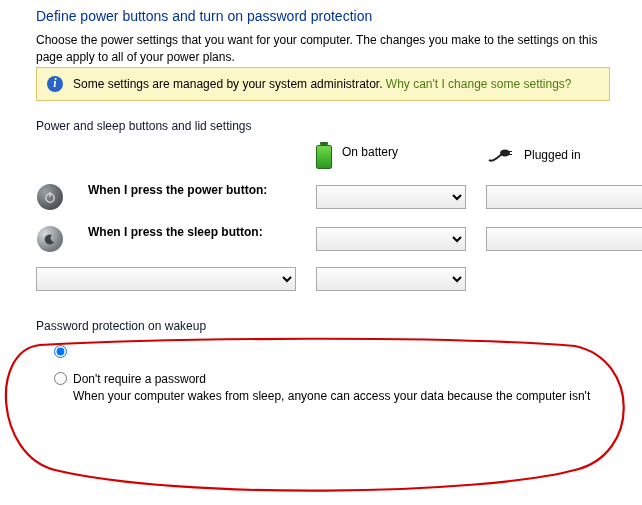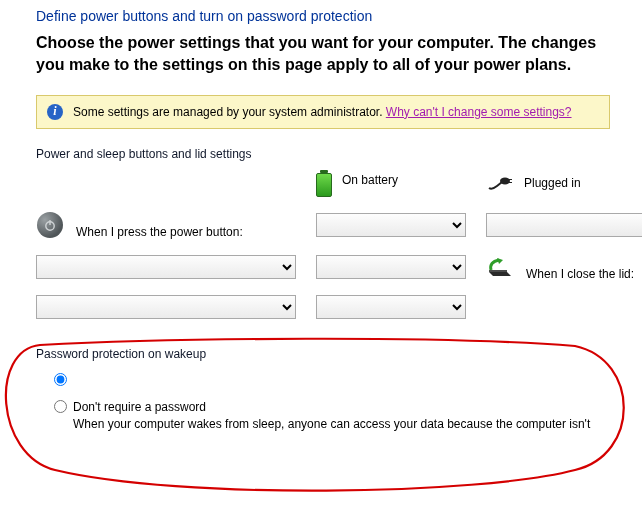--- a/index.html
+++ b/index.html
@@ -18,25 +18,24 @@
     padding: 8px 32px 8px 36px;
     position: relative;
     z-index: 2;
   }
   .title {
     color: #003399;
     font-size: 14px;
     margin-bottom: 8px;
   }
   .subtitle {
-    font-size: 16px;
+    font-size: 12px;
     color: #000;
     line-height: 1.4;
-    margin-bottom: 18px;
-    font-weight: bold;
+    margin-bottom: 1px;
   }
   .warn {
     border: 1px solid #d9c96c;
     background: #fcf7c9;
     padding: 8px 10px;
     display: flex;
     align-items: center;
     gap: 10px;
     margin-bottom: 18px;
   }
@@ -44,22 +43,21 @@
     width: 16px; height: 16px;
     border-radius: 50%;
     background: #2764c6;
     color: #fff;
     display: flex; align-items: center; justify-content: center;
     font-weight: bold; font-size: 12px;
     font-style: italic;
     font-family: Georgia, serif;
   }
   a.link {
-    color: #a21caf;
-    text-decoration: underline;
+    color: #4d7c0f;
     cursor: pointer;
   }
   .section-heading {
     font-size: 12px;
     color: #0f172a;
     margin-bottom: 12px;
   }
   .columns {
     display: grid;
     grid-template-columns: 260px 150px 185px;
@@ -80,22 +78,23 @@
     position: relative;
   }
   .col-head .battery-icon::before{
     content:"";
     position:absolute; top:-4px; left:3px; width:8px; height:3px;
     background:#276a1d; border-radius:1px;
   }
   .col-head .plug-icon svg { display:block; }
   .row-label {
     display: flex;
-    align-items: flex-end;
-    gap: 12px;
+    align-items: flex-start;
+    gap: 24px;
+    font-weight: bold;
   }
   .row-icon {
     width: 28px; height: 28px;
     display:flex; align-items:center; justify-content:center;
   }
   .power-icon {
     width:26px;height:26px;border-radius:50%;
     background: radial-gradient(circle at 30% 30%, #9aa0a3, #4f5558 70%);
     display:flex;align-items:center;justify-content:center;
     color:#cfd3d5;
@@ -198,40 +197,37 @@
       </span>
       <span>When I press the power button:</span>
     </div>
     <select class="dd">
       <option>Do nothing</option>
     </select>
     <select class="dd">
       <option></option>
     </select>
 
-    <select class="dd">
-      <option></option>
-    </select>
-    <select class="dd">
-      <option></option>
-    </select>
-
     <div class="row-label">
       <span class="row-icon">
-        <span class="lid-icon">
-          <svg width="30" height="22" viewBox="0 0 30 22">
-            <polygon points="4,16 22,16 26,20 8,20" fill="#2a2a2a"></polygon>
-            <polygon points="4,16 22,16 22,14 4,14" fill="#4a4a4a"></polygon>
-            <path d="M6 14 Q 4 6 14 4" stroke="#2f9e2a" stroke-width="3" fill="none"></path>
-            <polygon points="12,2 18,4 14,8" fill="#2f9e2a"></polygon>
+        <span class="sleep-icon">
+          <svg width="14" height="14" viewBox="0 0 14 14">
+            <path d="M9 3 A5 5 0 1 0 11 10 A4 4 0 0 1 9 3 Z" fill="currentColor"></path>
           </svg>
         </span>
       </span>
-      <span>When I close the lid:</span>
-    </div>
+      <span>When I press the sleep button:</span>
+    </div>
+    <select class="dd">
+      <option></option>
+    </select>
+    <select class="dd">
+      <option></option>
+    </select>
+
     <select class="dd">
       <option></option>
     </select>
     <select class="dd">
       <option></option>
     </select>
   </div>
 
   <div class="pwd-section">
     <div class="section-heading">Password protection on wakeup</div>

